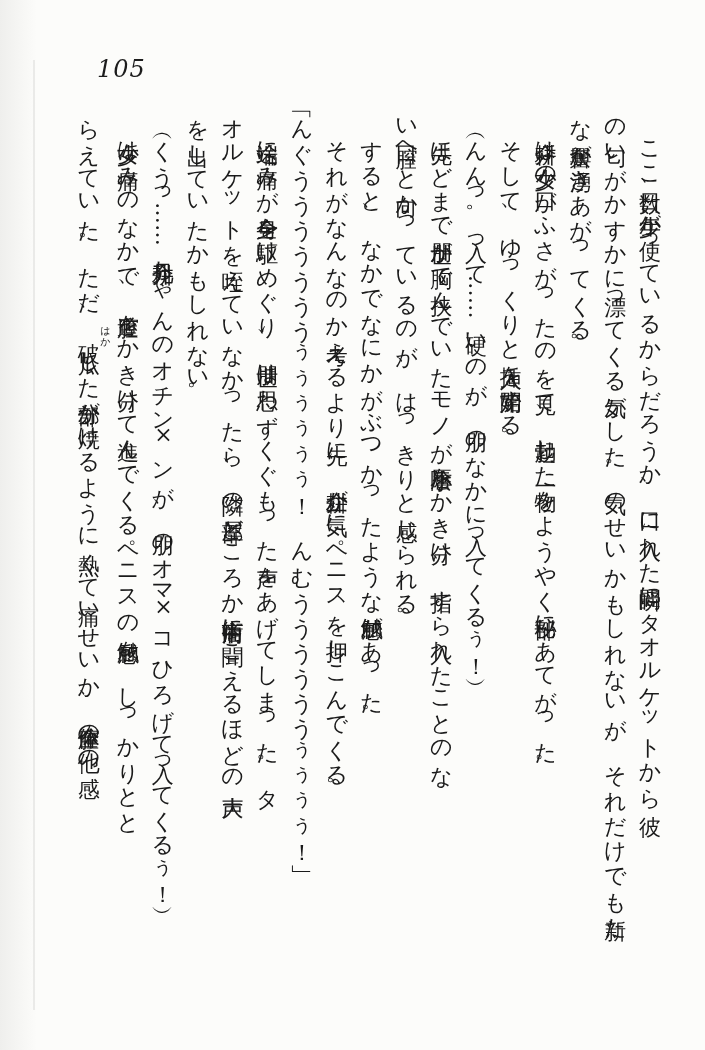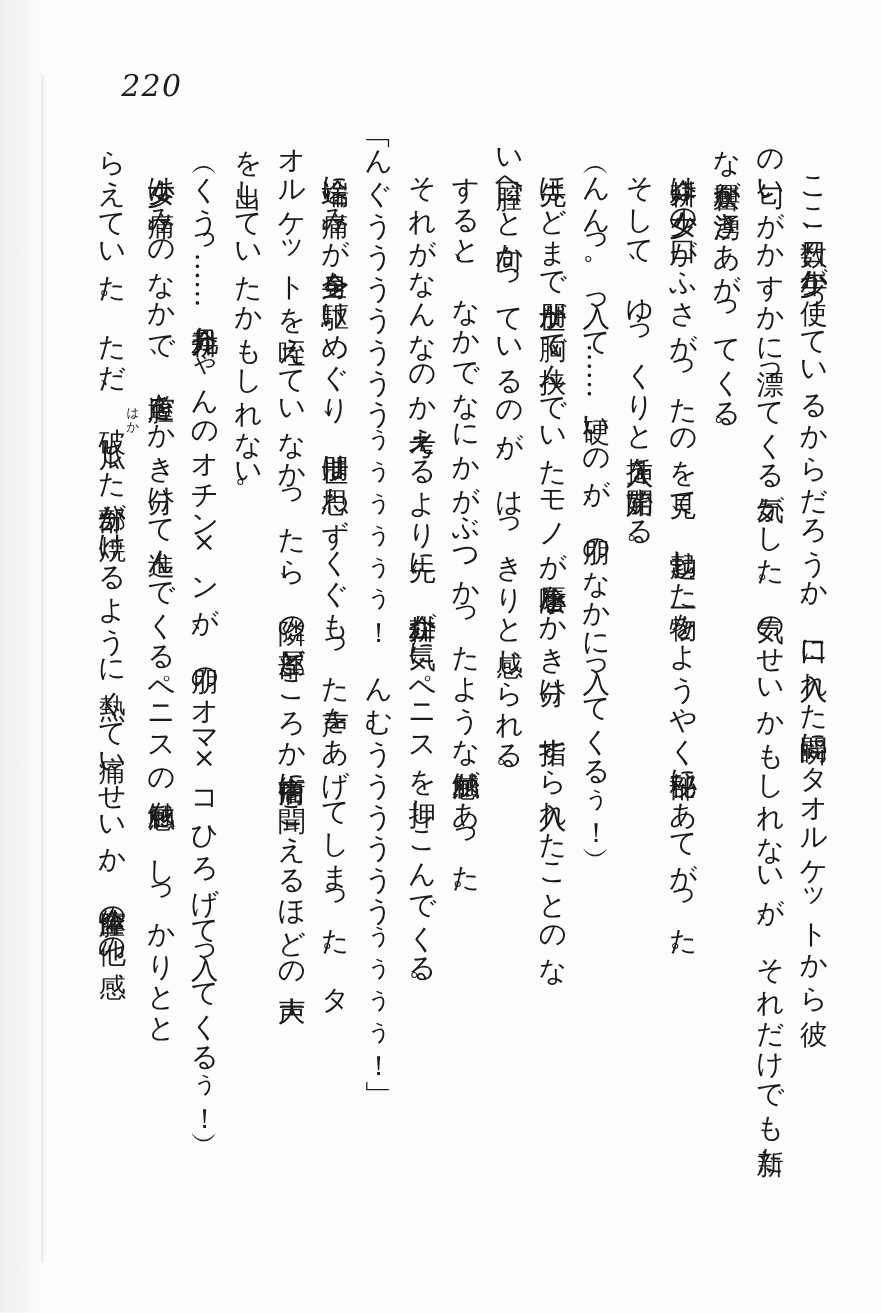--- a/index.html
+++ b/index.html
@@ -70,21 +70,21 @@
     letter-spacing: 0;
     color: #1a1a1a;
   }
 </style>
 </head>
 <body>
 
 <div class="edge-shade"></div>
 <div class="edge-line"></div>
 
-<div class="page-number">220</div>
+<div class="page-number">105</div>
 
 <div class="text-block">
   <div class="line indent">ここ数日、少年が使っているからだろうか、口に入れた瞬間にタオルケットから彼</div>
   <div class="line">の匂いがかすかに漂ってくる気がした。気のせいかもしれないが、それだけでも新た</div>
   <div class="line">な興奮が湧きあがってくる。</div>
   <div class="line indent">耕介は少女の口がふさがったのを見て、勃起した一物をようやく秘部にあてがった。</div>
   <div class="line indent">そして、ゆっくりと挿入を開始する。</div>
   <div class="line indent">（んんっ。入って……硬いのが、朋のなかに入ってくるぅ！）</div>
   <div class="line indent">先ほどまで朋世が胸で挟んでいたモノが小陰唇をかき分け、指すら入れたことのな</div>
   <div class="line">い膣口へと向かっているのが、はっきりと感じられる。</div>

